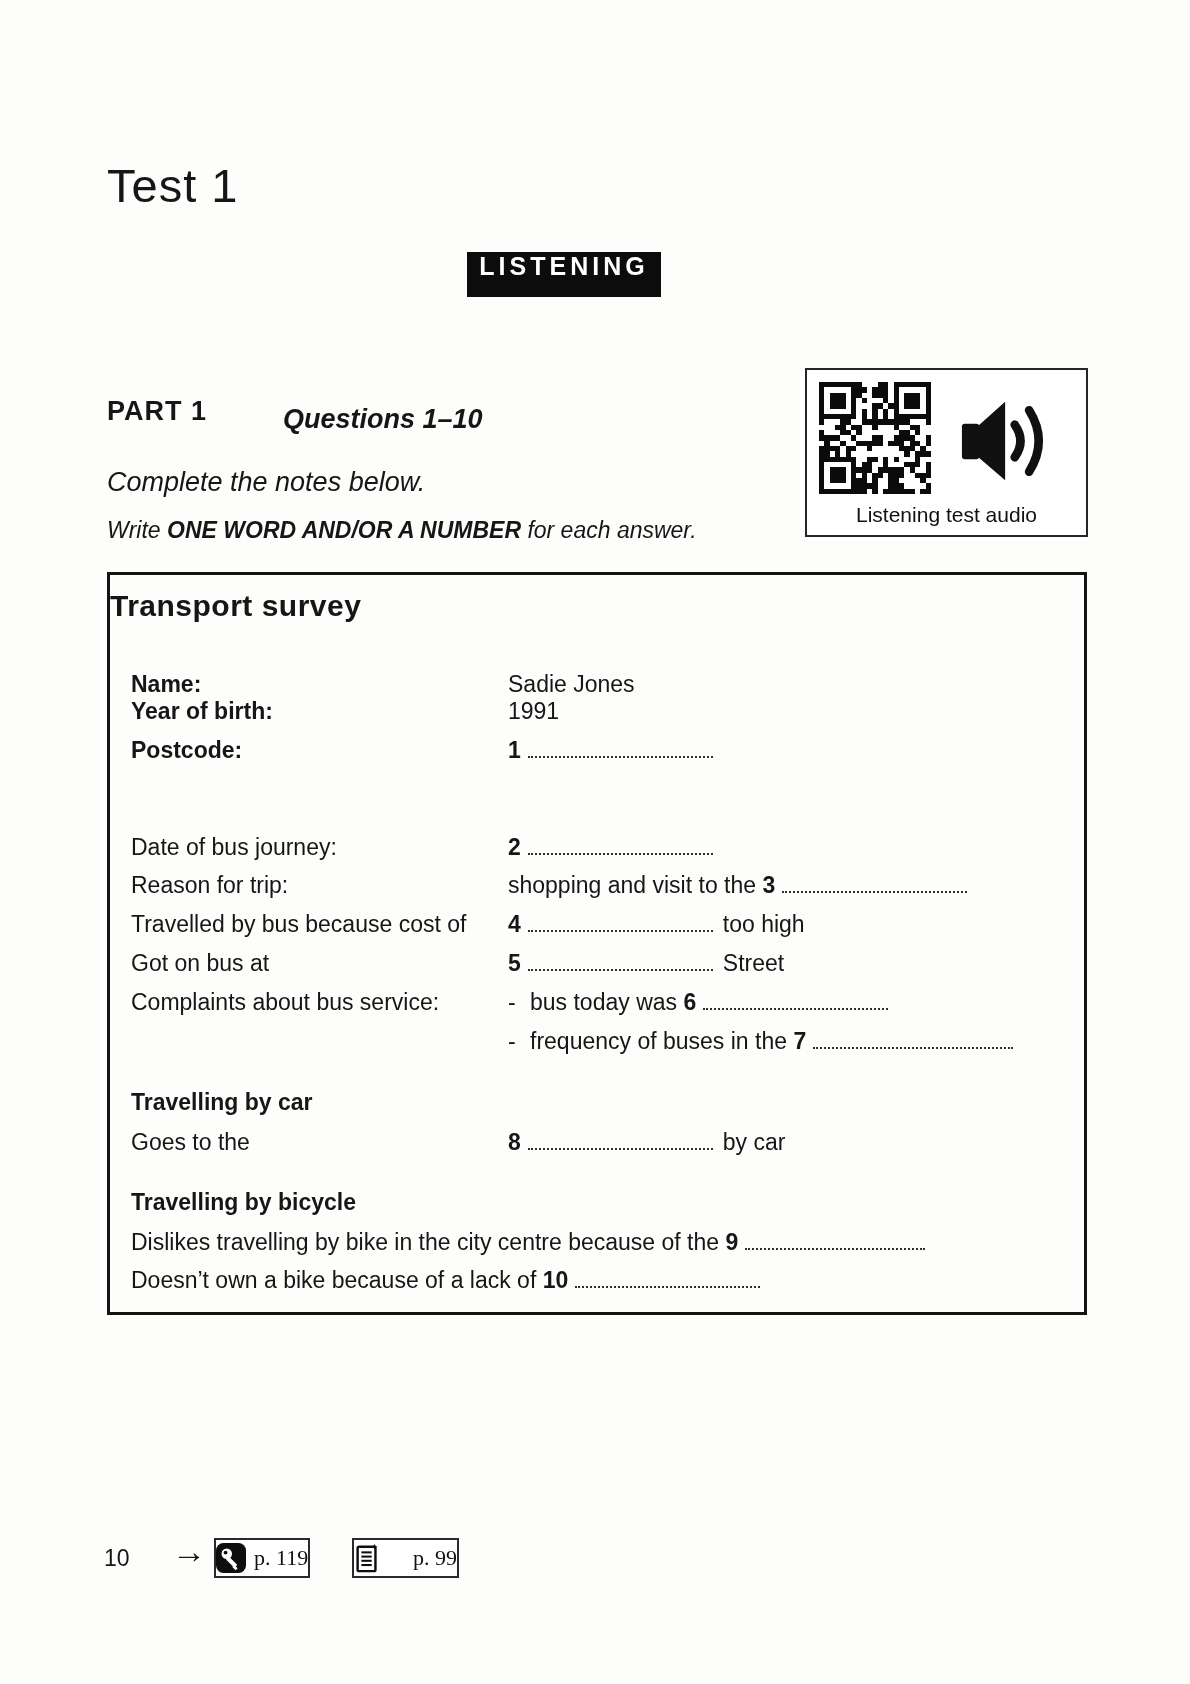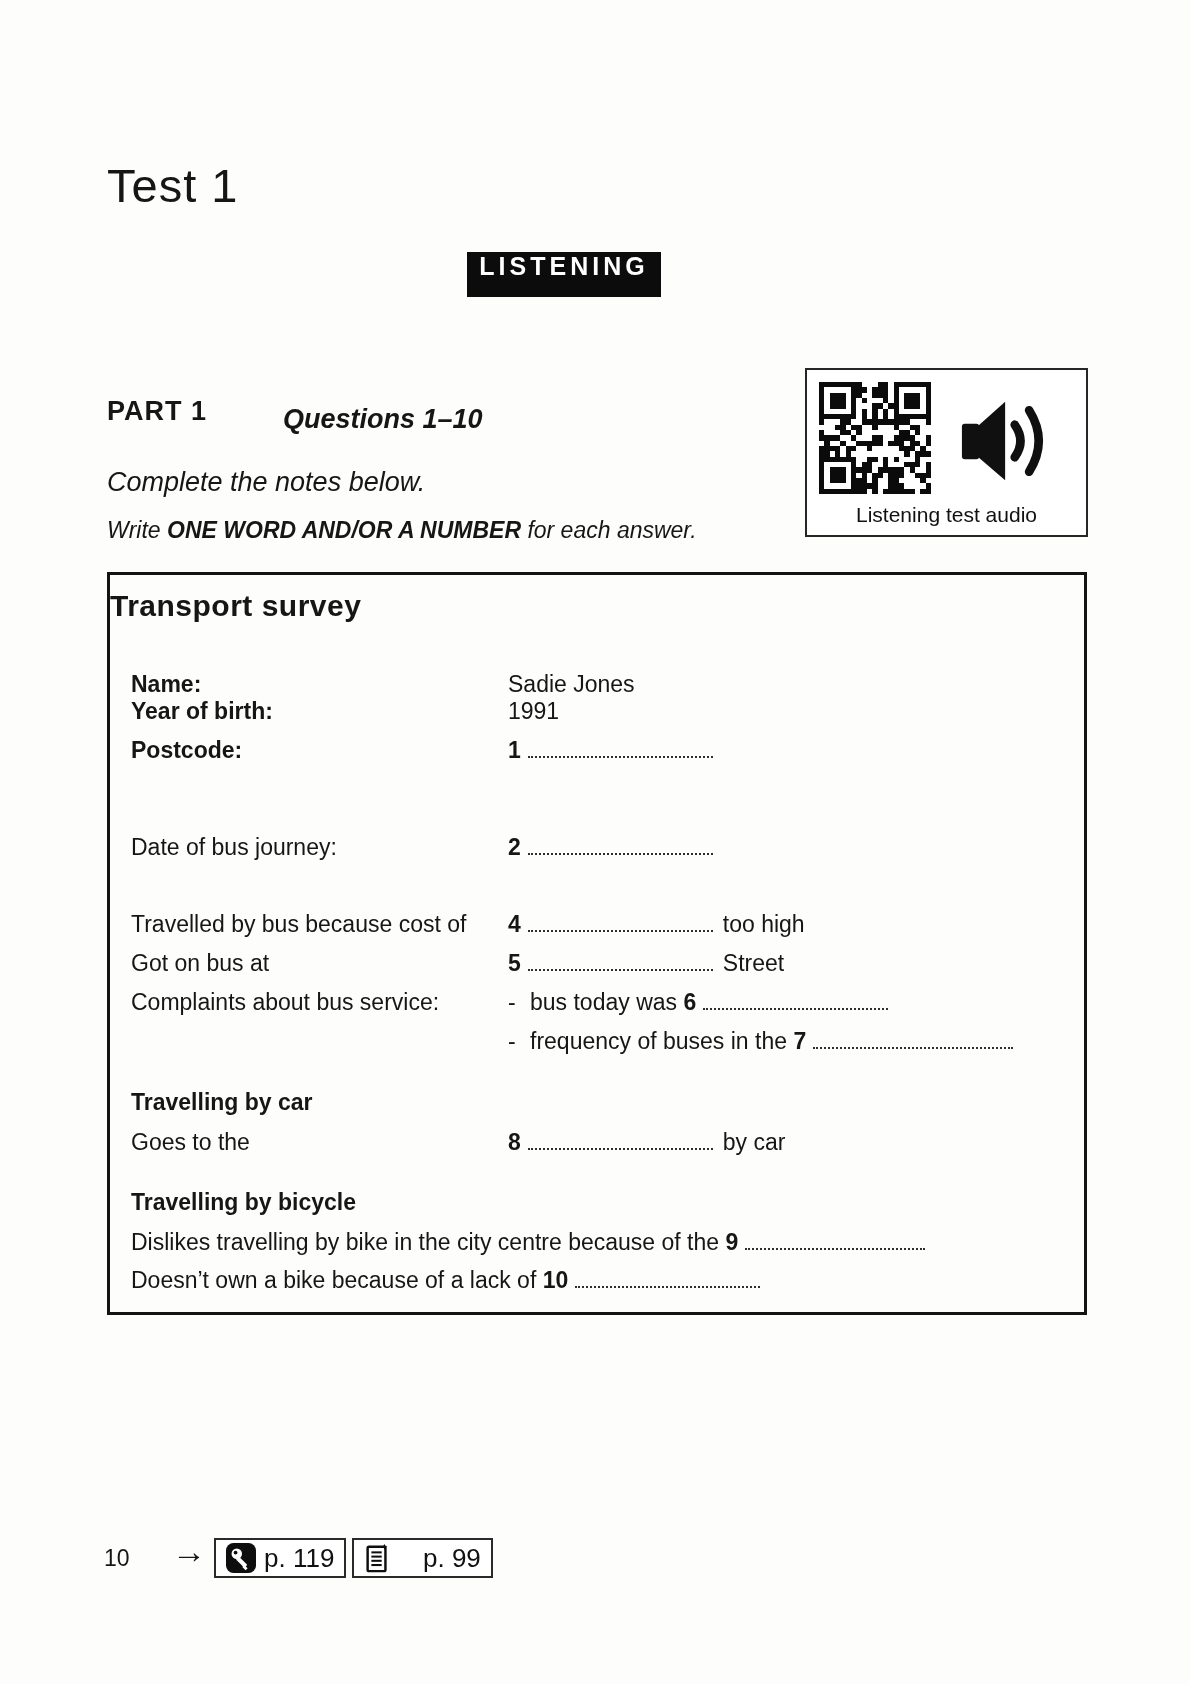--- a/index.html
+++ b/index.html
@@ -72,22 +72,22 @@
 
   
   .shead{font-weight:700;}
 
   
   .foot-num{top:1545px;left:104px;font-size:23px;}
   .foot-arrow{top:1534px;left:172px;font-size:34px;font-weight:700;line-height:1;}
   .ref-box{
     top:1538px;height:40px;
     border:2px solid #2a2a2a;background:#fff;box-sizing:border-box;
-    display:flex;align-items:center;gap:8px;padding:0 10px;
-    font-size:26px;color:#111;
+    display:flex;align-items:center;gap:8px;padding:0 0;
+    font-size:22px;color:#111;font-family:Liberation Serif, serif;
   }
   .ref-key{left:214px;}
   .ref-doc{left:352px;gap:33px;}
   .ref-box svg{flex:0 0 auto;}
 </style>
 </head>
 <body>
 
 <div class="page">
 
@@ -385,20 +385,24 @@
       <span class="lbl blbl">Postcode:</span>
       <span class="val"><span class="qnum">1</span><span class="dots"></span></span>
     </div>
 
 
     <div class="frow" style="top:259px">
       <span class="lbl">Date of bus journey:</span>
       <span class="val"><span class="qnum">2</span><span class="dots"></span></span>
     </div>
 
+    <div class="frow" style="top:297px">
+      <span class="lbl">Reason for trip:</span>
+      <span class="val"><span>shopping and visit to the </span><span class="qnum">3</span><span class="dots"></span></span>
+    </div>
 
     <div class="frow" style="top:336px">
       <span class="lbl">Travelled by bus because cost of</span>
       <span class="val"><span class="qnum">4</span><span class="dots"></span><span class="after-dots">too high</span></span>
     </div>
 
     <div class="frow" style="top:375px">
       <span class="lbl">Got on bus at</span>
       <span class="val"><span class="qnum">5</span><span class="dots"></span><span class="after-dots">Street</span></span>
     </div>

